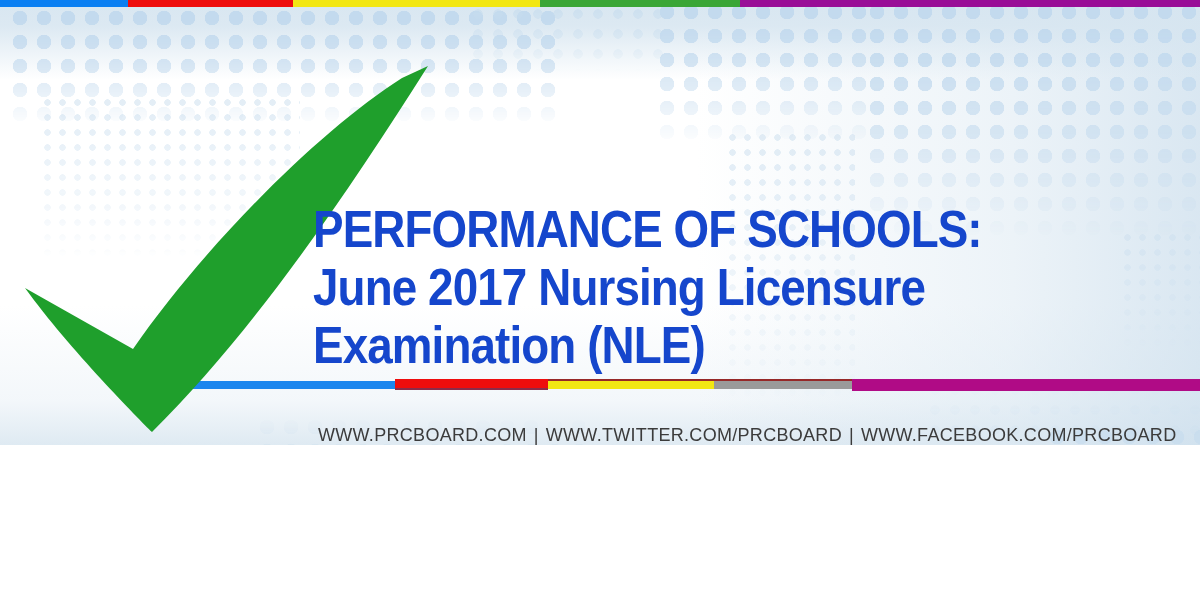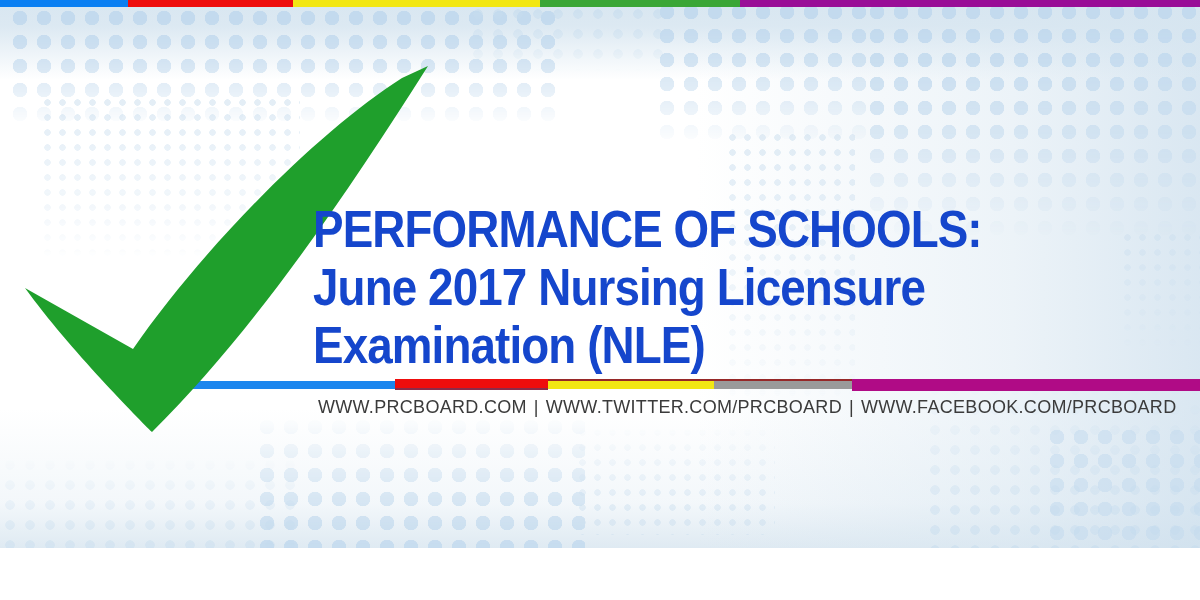--- a/index.html
+++ b/index.html
@@ -1,17 +1,17 @@
 <!DOCTYPE html>
 <html><head>
 <meta charset="utf-8">
 <style>
   html,body{margin:0;padding:0;background:#fff;}
   .banner{
-    position:relative;width:1200px;height:548px;overflow:hidden;
+    position:relative;width:1200px;height:445px;overflow:hidden;
     font-family:"Liberation Sans",sans-serif;
     background:
       linear-gradient(180deg, rgba(214,229,240,.95) 0px, rgba(214,229,240,.85) 26px, rgba(214,229,240,0) 80px),
       linear-gradient(90deg, rgba(255,255,255,0) 58%, rgba(214,229,240,.45) 84%, rgba(205,223,237,.75) 100%),
       linear-gradient(0deg, rgba(212,227,238,.75) 0px, rgba(221,233,242,.35) 45px, rgba(255,255,255,0) 140px),
       #ffffff;
   }
   
   .dots{position:absolute;z-index:1;
     background-image:radial-gradient(circle,#c6dcee 0 4.5px,rgba(0,0,0,0) 5px);
@@ -81,17 +81,17 @@
   <svg class="check" viewBox="0 0 1200 600" aria-hidden="true">
     <path d="M25 288 L133 349 C205 245 320 130 402 78 L428 66 C340 205 250 335 152 432 C140 420 70 350 25 288 Z" fill="#1f9f2c"></path>
   </svg>
 
   <div class="title" style="color: rgb(21, 70, 204);">
     <div>PERFORMANCE OF SCHOOLS:</div>
     <div>June 2017 Nursing Licensure</div>
     <div>Examination (NLE)</div>
   </div>
 
-  <div class="websites" style="color: rgb(59, 59, 59);">
+  <div class="websites" style="color: rgb(59, 59, 59); margin-top: 28px;">
     <span>WWW.PRCBOARD.COM</span><span class="sep">|</span><span>WWW.TWITTER.COM/PRCBOARD</span><span class="sep">|</span><span>WWW.FACEBOOK.COM/PRCBOARD</span>
   </div>
 
 </div>
 
 </body></html>

